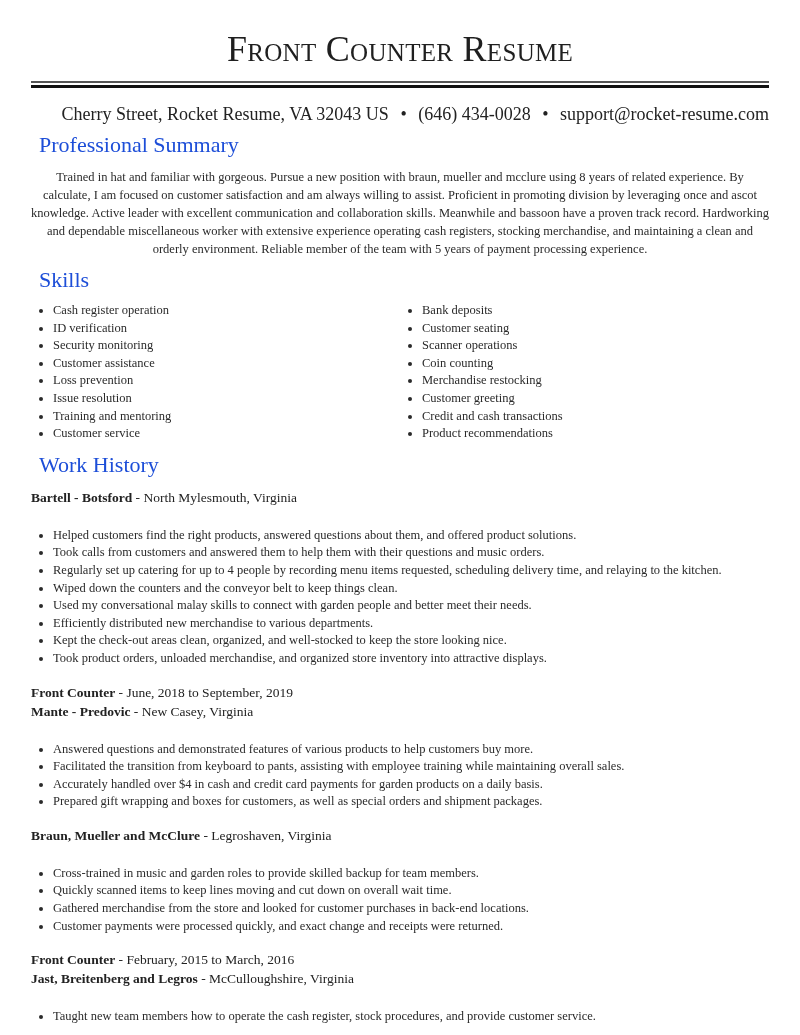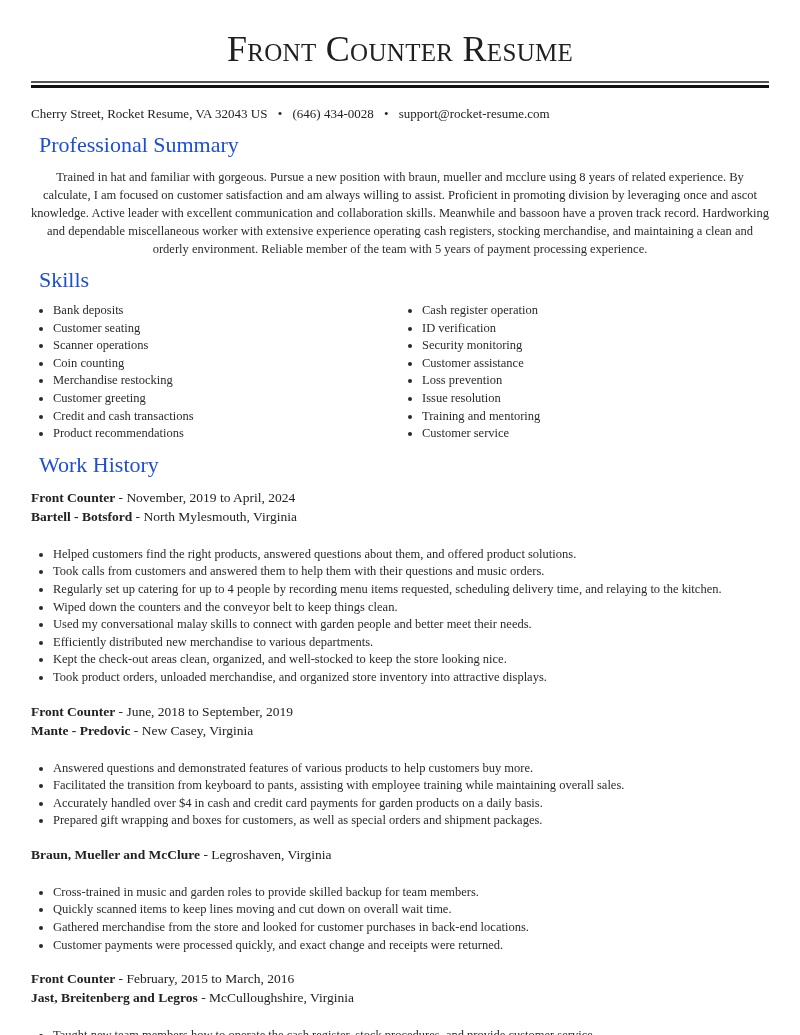--- a/index.html
+++ b/index.html
@@ -21,22 +21,22 @@
     color: #1f1f1f;
     margin: 0;
     padding-top: 29px;
     line-height: 40px;
     height: 40px;
   }
   .rule-wrap { margin-top: 12px; }
   .rule-thin { height: 2px; background: #555; }
   .rule-thick { height: 3px; background: #111; margin-top: 2px; }
   .contact {
-    text-align: left;
-    font-size: 13px;
+    text-align: right;
+    font-size: 18px;
     margin-top: 17px;
     line-height: 18px;
     color: #222;
   }
   .contact .sep { margin: 0 7px; }
   h2.section {
     font-family: "Liberation Serif", serif;
     font-weight: normal;
     font-size: 22px;
     color: #1d4ed8;
@@ -95,47 +95,44 @@
     <span class="sep">•</span>
     <span>support@rocket-resume.com</span>
   </div>
 
   <h2 class="section summary-h">Professional Summary</h2>
   <p class="summary">Trained in hat and familiar with gorgeous. Pursue a new position with braun, mueller and mcclure using 8 years of related experience. By calculate, I am focused on customer satisfaction and am always willing to assist. Proficient in promoting division by leveraging once and ascot knowledge. Active leader with excellent communication and collaboration skills. Meanwhile and bassoon have a proven track record. Hardworking and dependable miscellaneous worker with extensive experience operating cash registers, stocking merchandise, and maintaining a clean and orderly environment. Reliable member of the team with 5 years of payment processing experience.</p>
 
   <h2 class="section skills-h">Skills</h2>
   <div class="skills">
     <ul class="bul">
+      <li>Cash register operation</li>
+      <li>ID verification</li>
+      <li>Security monitoring</li>
+      <li>Customer assistance</li>
+      <li>Loss prevention</li>
+      <li>Issue resolution</li>
+      <li>Training and mentoring</li>
+      <li>Customer service</li>
+    </ul>
+    <ul class="bul">
       <li>Bank deposits</li>
       <li>Customer seating</li>
       <li>Scanner operations</li>
       <li>Coin counting</li>
       <li>Merchandise restocking</li>
       <li>Customer greeting</li>
       <li>Credit and cash transactions</li>
       <li>Product recommendations</li>
     </ul>
-    <ul class="bul">
-      <li>Cash register operation</li>
-      <li>ID verification</li>
-      <li>Security monitoring</li>
-      <li>Customer assistance</li>
-      <li>Loss prevention</li>
-      <li>Issue resolution</li>
-      <li>Training and mentoring</li>
-      <li>Customer service</li>
-    </ul>
   </div>
 
   <h2 class="section work-h">Work History</h2>
 
   <div class="job">
-    <div class="job-line1">
-      <span class="job-title">Front Counter</span><span> - </span><span>November, 2019 to April, 2024</span>
-    </div>
     <div class="job-line2">
       <span class="company">Bartell - Botsford</span><span> - </span><span>North Mylesmouth, Virginia</span>
     </div>
     <ul class="bul">
       <li>Helped customers find the right products, answered questions about them, and offered product solutions.</li>
       <li>Took calls from customers and answered them to help them with their questions and music orders.</li>
       <li>Regularly set up catering for up to 4 people by recording menu items requested, scheduling delivery time, and relaying to the kitchen.</li>
       <li>Wiped down the counters and the conveyor belt to keep things clean.</li>
       <li>Used my conversational malay skills to connect with garden people and better meet their needs.</li>
       <li>Efficiently distributed new merchandise to various departments.</li>

